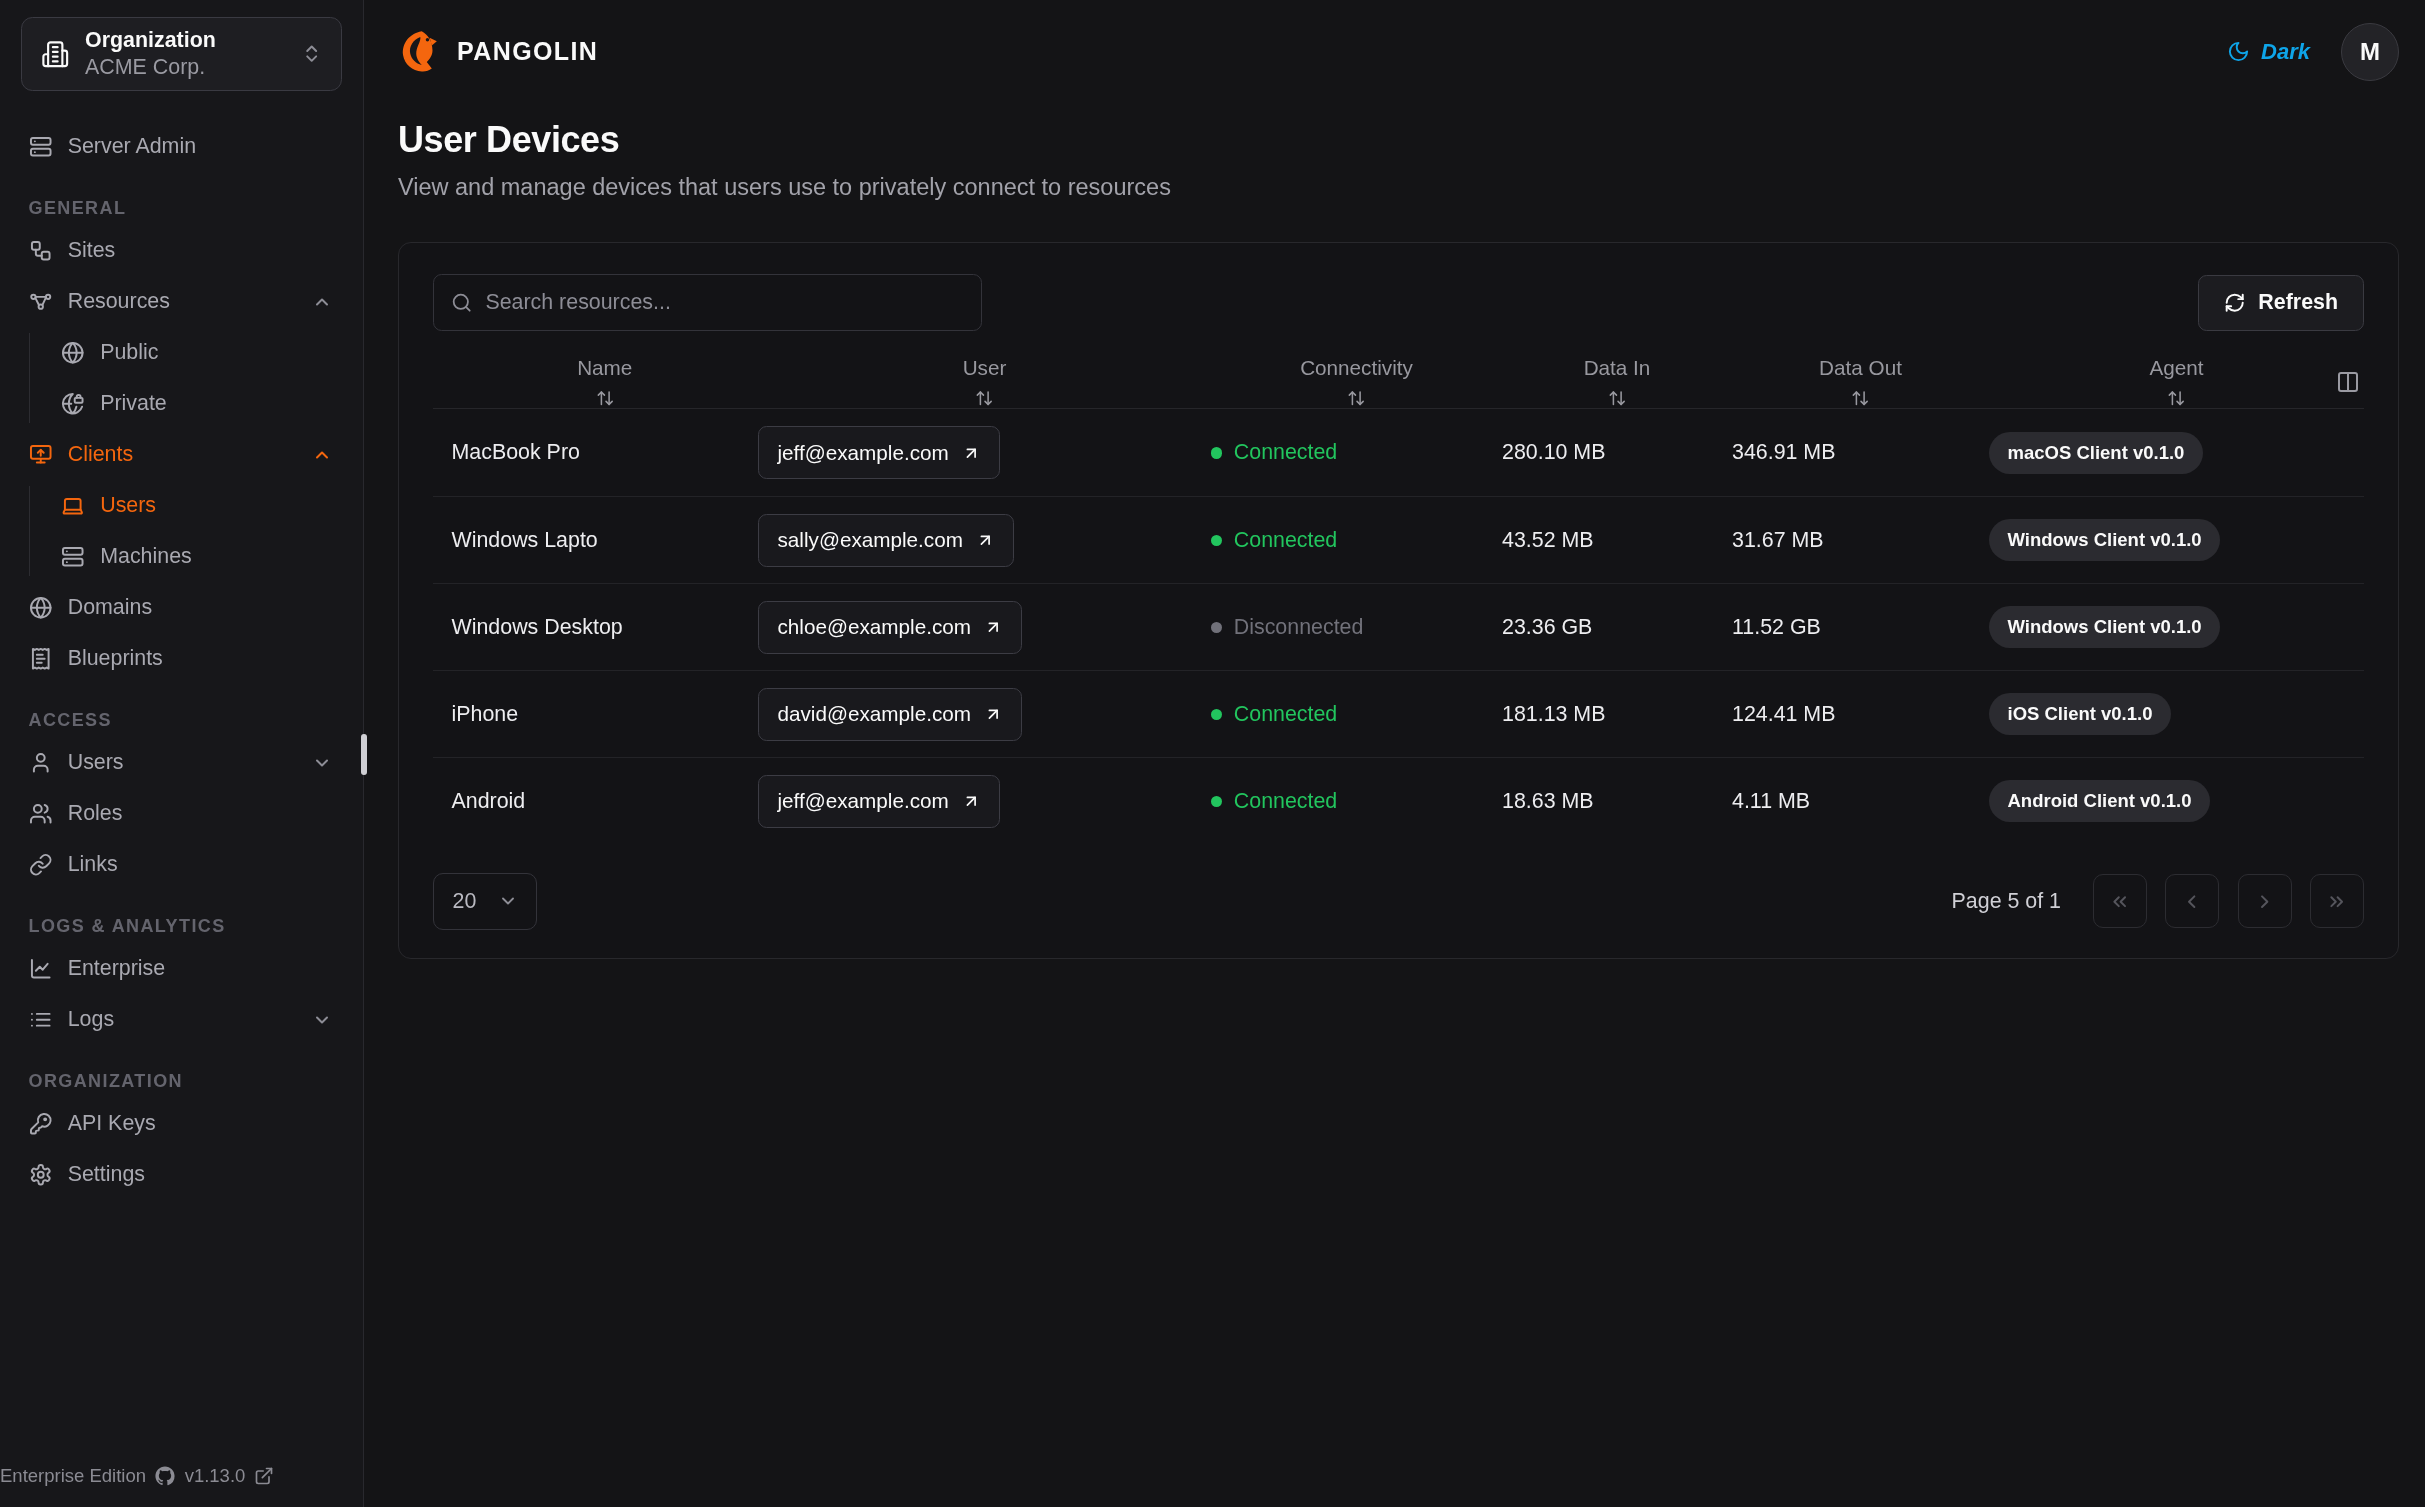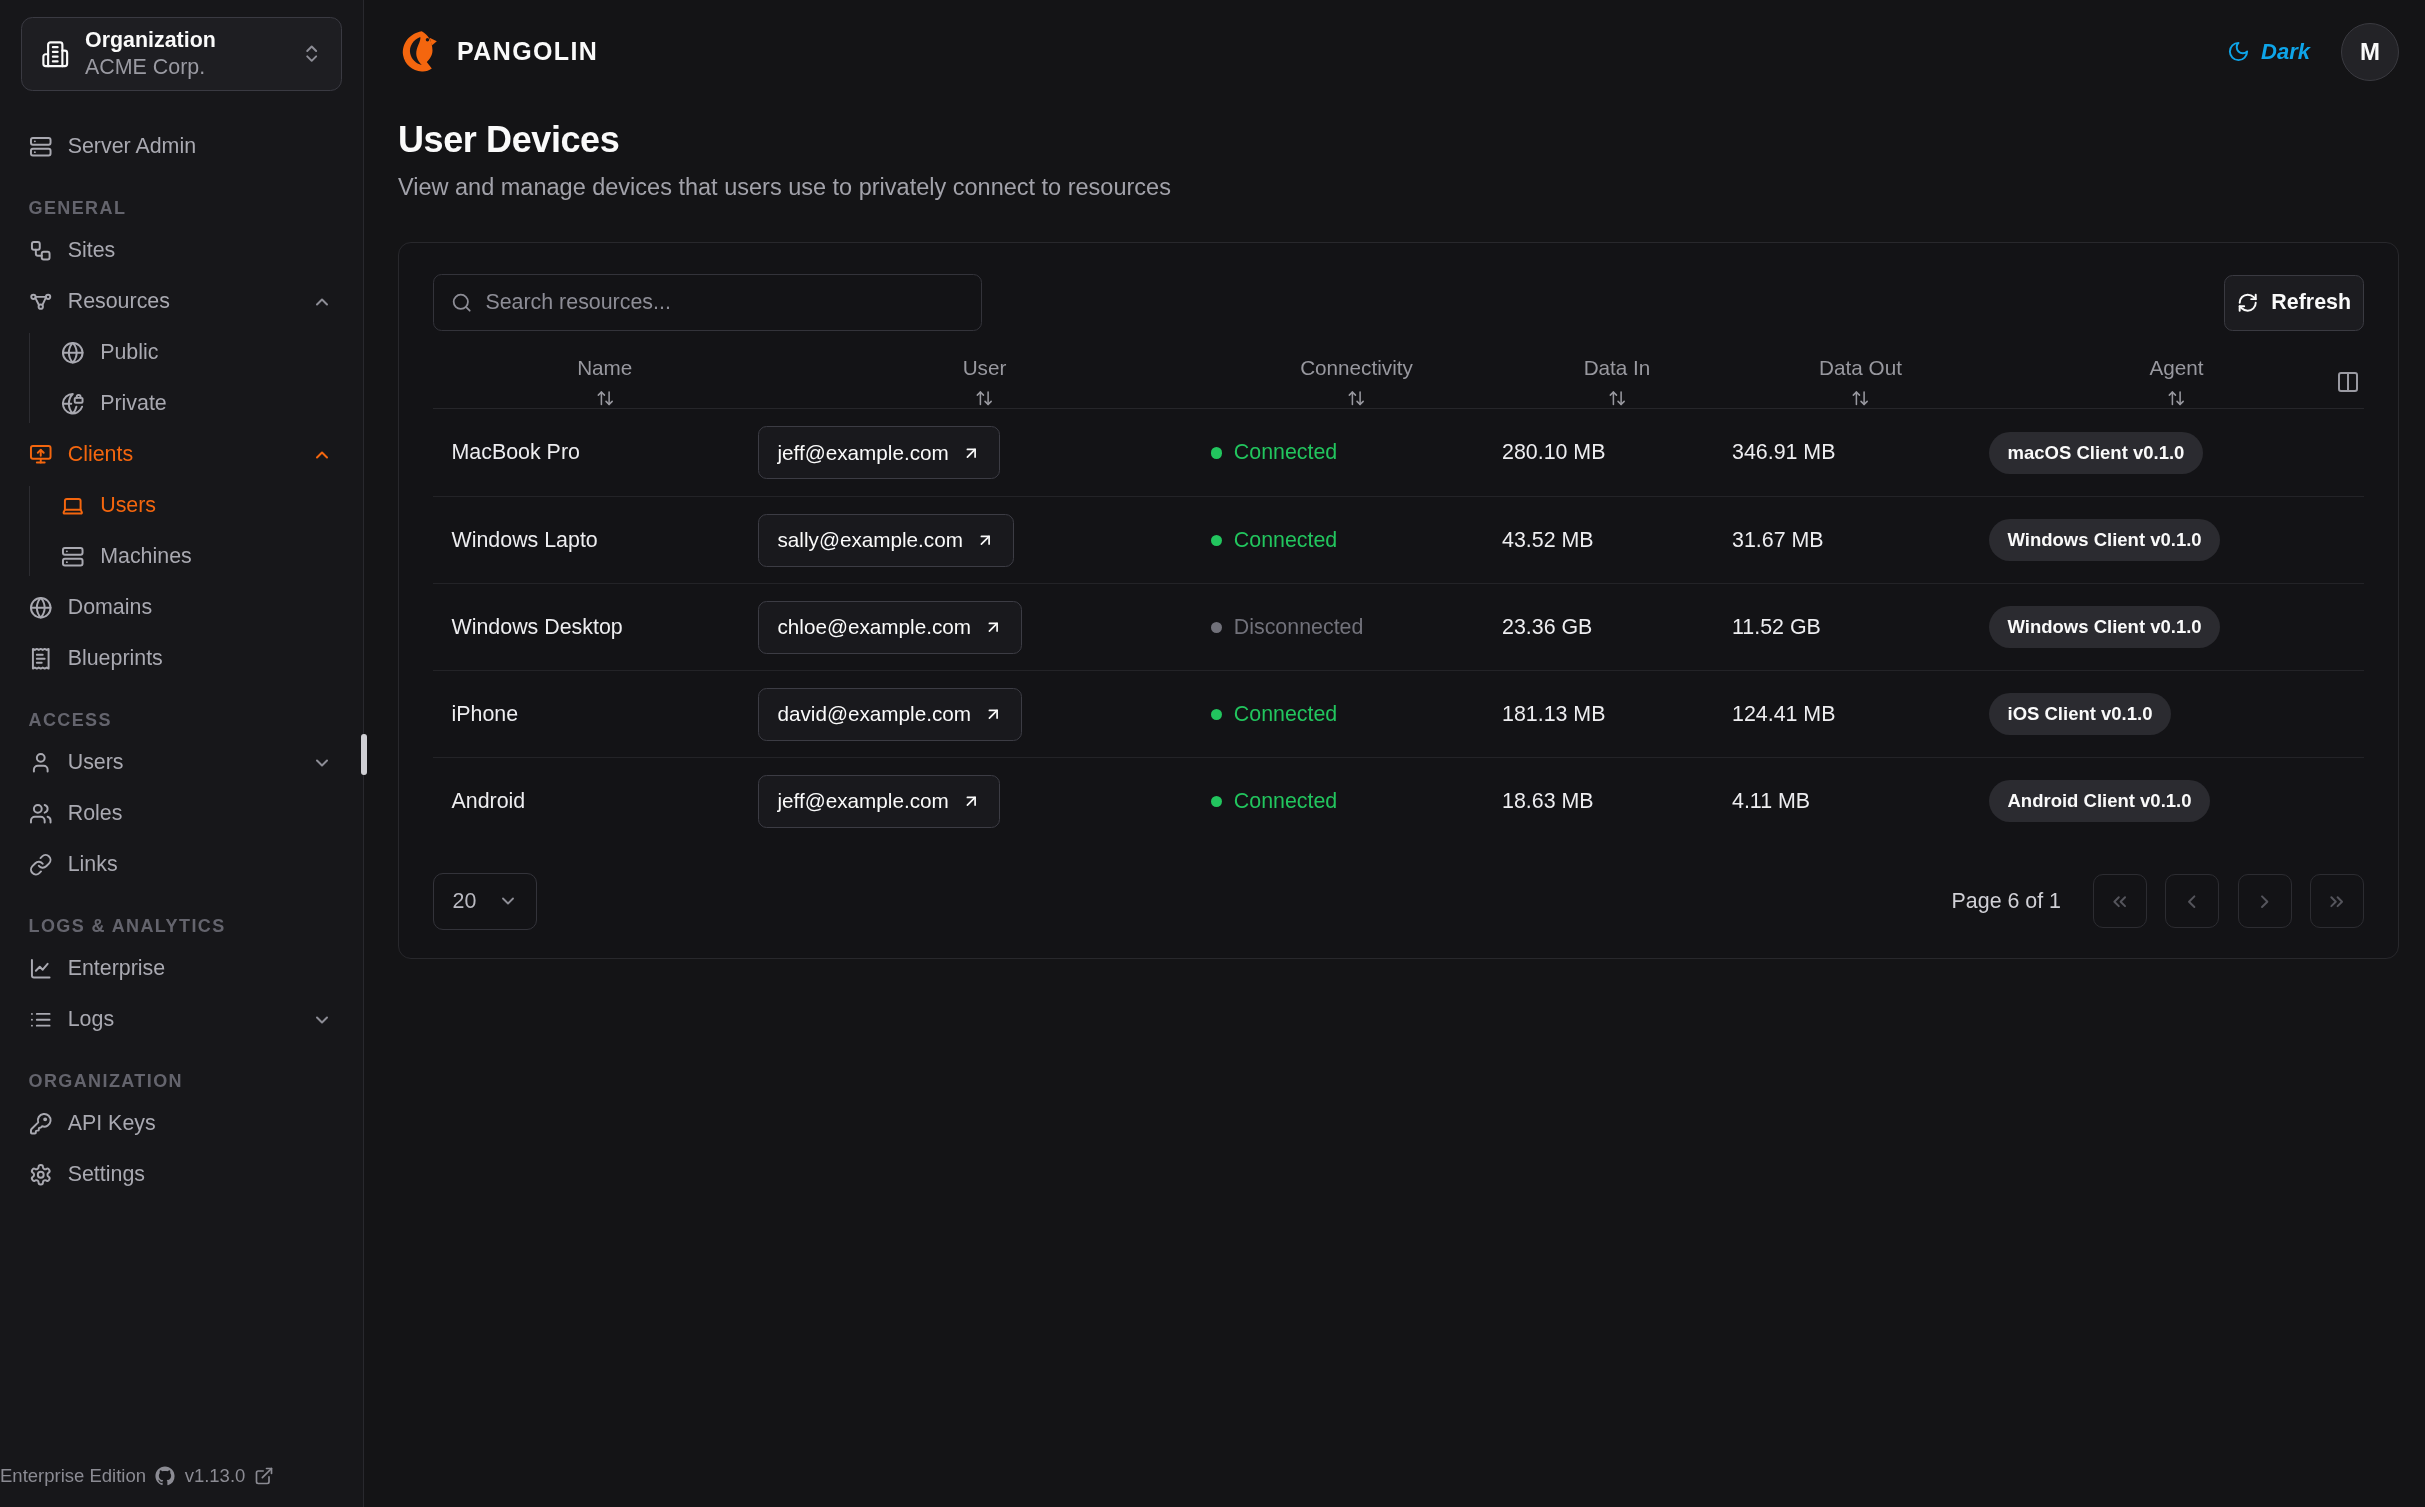--- a/index.html
+++ b/index.html
@@ -117,21 +117,21 @@
   .search-box svg { width:21.4px; height:21.4px; }
   .search-box input {
     flex:1; background:transparent; border:none; outline:none;
     font:inherit; font-size:21.4px; color:#e6e6ea;
   }
   .search-box input::placeholder { color:#8d8d96; }
   .refresh-btn {
     height:56px; border:1.4px solid #3a3a41; border-radius:8.6px;
     background:#1c1c20;
     display:flex; align-items:center; gap:13px;
-    padding:0 12px;
+    padding:0 25px;
     font-size:21.4px; font-weight:600; color:#fafafa;
   }
   .refresh-btn svg { width:21.4px; height:21.4px; }
 
   .grid-cols {
     display:grid;
     grid-template-columns:325px 453px 291px 230px 257px 1fr;
     align-items:center;
   }
   .grid-cols > :first-child { padding-left:18.5px; }
@@ -613,21 +613,21 @@
 </div>
 
     <div class="card-footer">
       <button class="page-size">
         <span>20</span>
         <svg viewBox="0 0 24 24" fill="none" stroke="currentColor" stroke-width="2.2" stroke-linecap="round" stroke-linejoin="round">
             <path d="m6 9 6 6 6-6"></path>
           </svg>
       </button>
       <div class="pager">
-        <span class="page-info">Page 6 of 1</span>
+        <span class="page-info">Page 5 of 1</span>
         <button class="pg-btn">
           <svg viewBox="0 0 24 24" fill="none" stroke="currentColor" stroke-width="2.2" stroke-linecap="round" stroke-linejoin="round">
               <path d="m11 17-5-5 5-5"></path>
               <path d="m18 17-5-5 5-5"></path>
             </svg>
         </button>
         <button class="pg-btn">
           <svg viewBox="0 0 24 24" fill="none" stroke="currentColor" stroke-width="2.2" stroke-linecap="round" stroke-linejoin="round">
               <path d="m15 18-6-6 6-6"></path>
             </svg>

